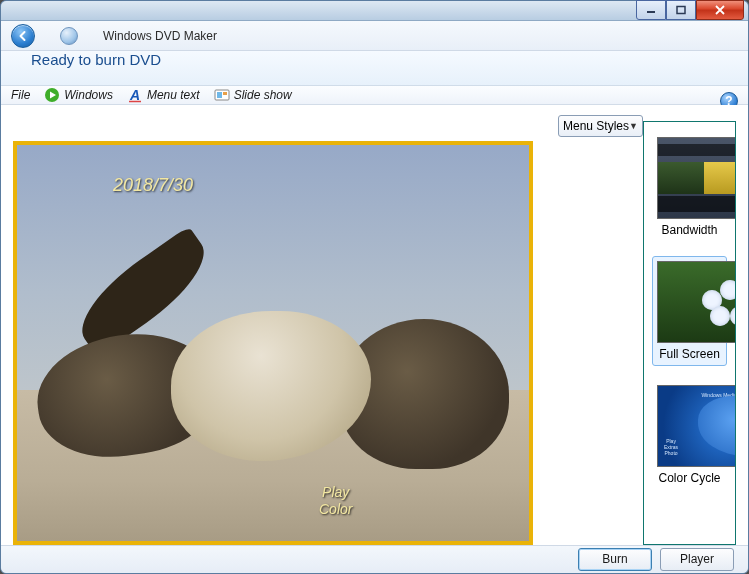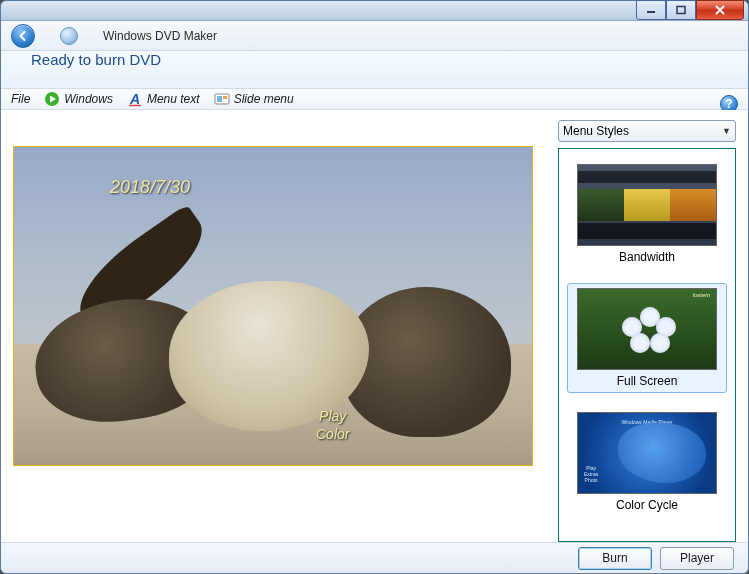--- a/index.html
+++ b/index.html
@@ -95,23 +95,23 @@
   }
 
   
   .content {
     flex: 1; background: #fff; position: relative;
     padding: 10px 12px 0 12px;
     display: flex; gap: 12px;
   }
   .preview-wrap { flex: 1; display:flex; flex-direction:column; padding-top: 26px; }
   .preview-pane {
-    width: 520px; height: 320px;
+    width: 520px; height: 404px;
     background: #7c8a96;
-    border: 1px solid #eab308;
+    border: 4px solid #eab308;
     position: relative; overflow: hidden;
   }
   
   .sky { position:absolute; inset:0 0 38% 0; background: linear-gradient(#97a9c7, #b0bdcc 60%, #bdc5cb); }
   .sand { position:absolute; inset:62% 0 0 0; background: linear-gradient(#c7bba5, #b9ad96 60%, #a89c85); }
   .blob { position:absolute; border-radius: 50% 50% 45% 45%; background: radial-gradient(circle at 40% 35%, #6a5c46, #3f3529 70%); }
   .b1 { left: 4%; top: 48%; width: 180px; height: 120px; transform: rotate(-8deg); }
   .b2 { left: 30%; top: 42%; width: 200px; height: 150px; background: radial-gradient(circle at 45% 30%, #e9e2d3, #cfc4a8 55%, #a79976); border-radius: 55% 50% 60% 50%; }
   .b3 { right: 4%; top: 44%; width: 170px; height: 150px; }
   .flipper { position:absolute; left:10%; top:30%; width: 150px; height: 55px; background:#2e2518; border-radius: 60% 10% 60% 10%; transform: rotate(-35deg); }
@@ -120,21 +120,21 @@
     position:absolute; top: 30px; left: 96px;
     color: #f2e7a2; font-style: italic; font-size: 18px;
     text-shadow: 1px 1px 2px rgba(0,0,0,.7);
   }
   .preview-menu {
     position:absolute; bottom: 22px; left: 302px;
     color: #f2e7a2; font-style: italic; font-size: 14px; line-height: 1.25;
     text-shadow: 1px 1px 2px rgba(0,0,0,.8); text-align: center;
   }
 
-  .side { width: 178px; display:flex; flex-direction:column; }
+  .side { width: 178px; display:flex; }
   .styles-dd {
     height: 22px; border: 1px solid #8a9db5;
     background: linear-gradient(#fdfdfe, #e9eff7);
     font-size: 12px; padding: 1px 4px;
     border-radius: 3px; display:flex; align-items:center; justify-content:space-between;
   }
   .styles-dd .chev { font-size: 9px; color:#333; }
 
   .styles-list {
     margin-top: 6px; flex:1;
@@ -249,21 +249,21 @@
       <span>Menu text</span>
     </div>
     <div class="tb-item">
       <span class="tb-icon">
           <svg viewBox="0 0 16 16">
             <rect x="1" y="3" width="14" height="10" rx="1" fill="#fff" stroke="#888"></rect>
             <rect x="3" y="5" width="5" height="6" fill="#6fb8e8"></rect>
             <rect x="9" y="5" width="4" height="3" fill="#e8a04a"></rect>
           </svg>
         </span>
-      <span>Slide menu</span>
+      <span>Slide show</span>
     </div>
     <div class="help-btn">
       <span>?</span>
     </div>
   </div>
 
   <div class="content">
 
     <div class="preview-wrap">
       <div class="preview-pane">

